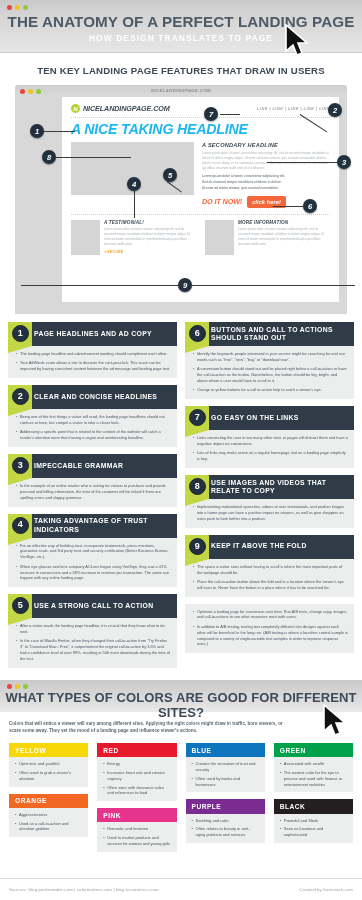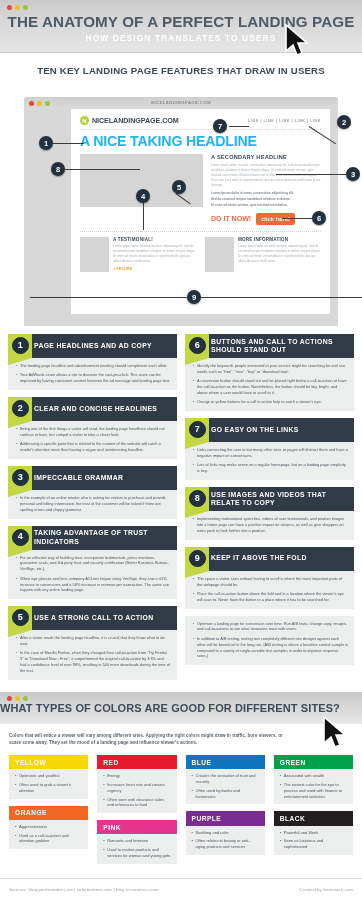--- a/index.html
+++ b/index.html
@@ -29,25 +29,25 @@
   }
   .sub-title {
     text-align:center; margin-top:3px;
     font-size:8.4px; font-weight:bold; letter-spacing:1.1px;
     color:#ffffff;
   }
 
   .section-title {
     text-align:center;
     font-size:9.6px; font-weight:bold; letter-spacing:0.2px;
-    color:#3d4a57; padding:12px 0 21px;
-  }
-
-  
-  .mockup-wrap { position:relative; margin:0 24px; }
+    color:#3d4a57; padding:12px 0 9px;
+  }
+
+  
+  .mockup-wrap { position:relative; margin:0 15px;font-style:italic; }
   .mockup {
     position:relative; background:#d8d8d8;
     border-radius:3px 3px 0 0; padding-top:12px;
     height:229px; overflow:hidden;
   }
   .mockup-bar {
     position:absolute; top:0; left:0; right:0; height:12px;
     background:linear-gradient(180deg,#cfcfcf,#dadada);
     border-radius:3px 3px 0 0;
   }
@@ -136,22 +136,22 @@
   .feat-body li:before{ content:"•"; position:absolute; left:0; top:0; color:#4c565f; }
   .feat-body li:last-child{ margin-bottom:0; }
 
   
   .colors-header{
     position:relative; height:32px; margin-top:5px;
     background: linear-gradient(180deg,#c9c9c9 0%,#d4d4d4 35%,#e0e0e0 75%,#eaeaea 100%);
   }
   .colors-header .dots{ top:4px; left:7px; }
   .colors-title{
-    padding-top:10px;
-    font-size:11px;font-weight:bold;color:#3d4a57;letter-spacing:0.1px;
+    text-align:center; padding-top:10px;
+    font-size:13px;font-weight:bold;color:#3d4a57;letter-spacing:0.1px;
   }
   .colors-intro{
     padding:8px 9px 2px; font-size:4.6px; line-height:1.65;
     color:#5d6870; font-weight:bold; max-width:300px;
   }
   .color-grid{ display:flex; gap:9px; padding:6px 9px 0; }
   .color-card{ margin-bottom:7px; }
   .cc-head{
     color:#fff; font-size:6.6px; font-weight:bold; letter-spacing:0.5px;
     padding:3.6px 6px;
@@ -181,21 +181,21 @@
 
 <div class="page">
 
   <div class="top-header">
     <div class="dots">
       <span class="dot r"></span>
       <span class="dot y"></span>
       <span class="dot g"></span>
     </div>
     <div class="main-title">THE ANATOMY OF A PERFECT LANDING PAGE</div>
-    <div class="sub-title">HOW DESIGN TRANSLATES TO USERS</div>
+    <div class="sub-title">HOW DESIGN TRANSLATES TO PAGE</div>
 
     <svg class="cursor" style="left:284px;top:24px;" width="30" height="34" viewBox="0 0 30 34">
       <path d="M2,1 L2,27 L9,21 L13,31 L18,29 L14,19 L23,19 Z" fill="#111" stroke="#fff" stroke-width="1.6"></path>
     </svg>
   </div>
 
   <div class="section-title">TEN KEY LANDING PAGE FEATURES THAT DRAW IN USERS</div>
 
   <div class="mockup-wrap">
     <div class="mockup">

